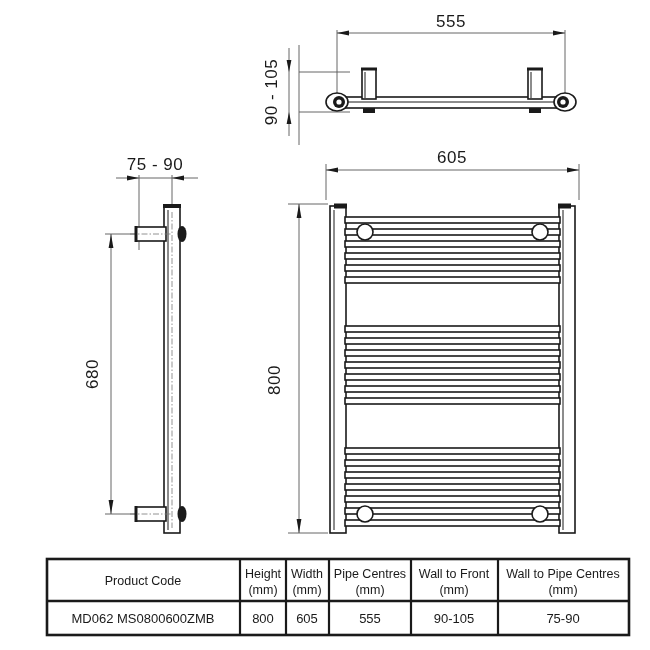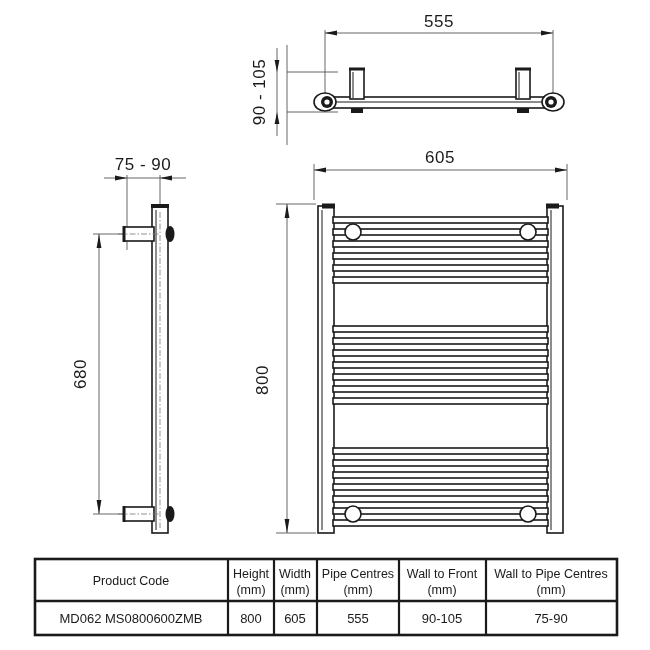--- a/index.html
+++ b/index.html
@@ -10,21 +10,21 @@
   body {
     width: 650px;
     height: 650px;
     font-family: "Liberation Sans", sans-serif;
     color: #1a1a1a;
     overflow: hidden;
     position: relative;
   }
   #drawing-root {
     position: absolute;
-    left: 0;
+    left: 12px;
     top: 0;
     width: 519px;
     height: 650px;
   }
   svg#technical-drawing {
     display: block;
     width: 650px;
     height: 650px;
   }
   .dim-text {

